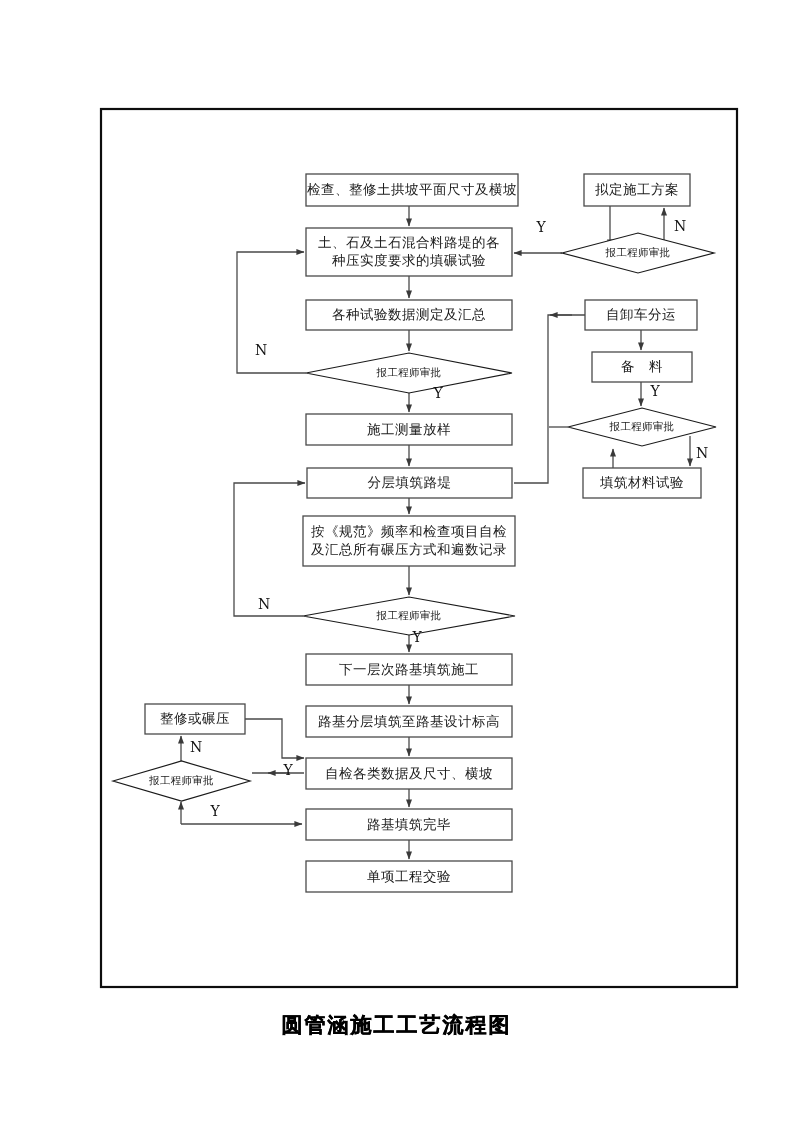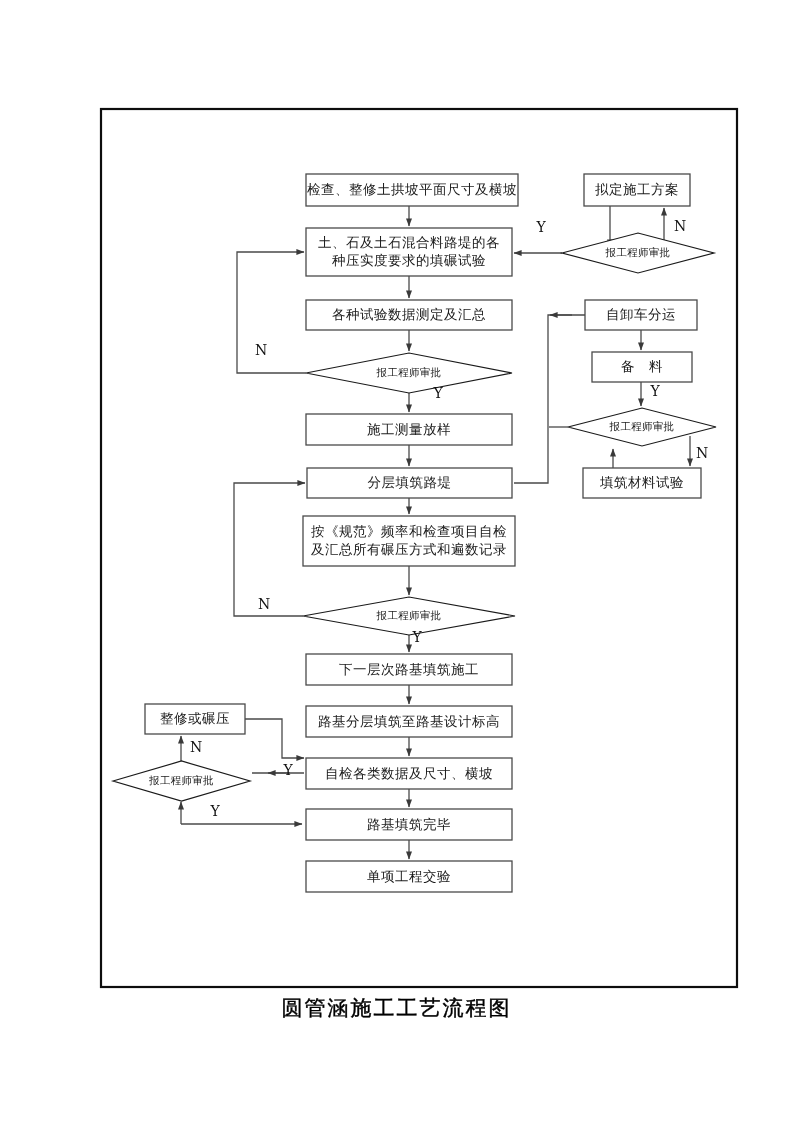--- a/index.html
+++ b/index.html
@@ -74,23 +74,24 @@
     position: absolute;
     left: 0;
     top: 978px;
     width: 793px;
     text-align: center;
   }
   #title-text {
     display: inline-block;
     font-family: "DejaVu Sans", "Liberation Sans", sans-serif;
     font-size: 21px;
-    font-weight: normal;
+    font-weight: bold;
     color: #000000;
     letter-spacing: 2px;
+    margin-top: 17px;
     -webkit-text-stroke: 0.4px #000;
   }
 </style>
 </head>
 <body>
 
 <div id="stage">
 
   <svg id="flow" viewBox="0 0 793 1122">
     <defs>

